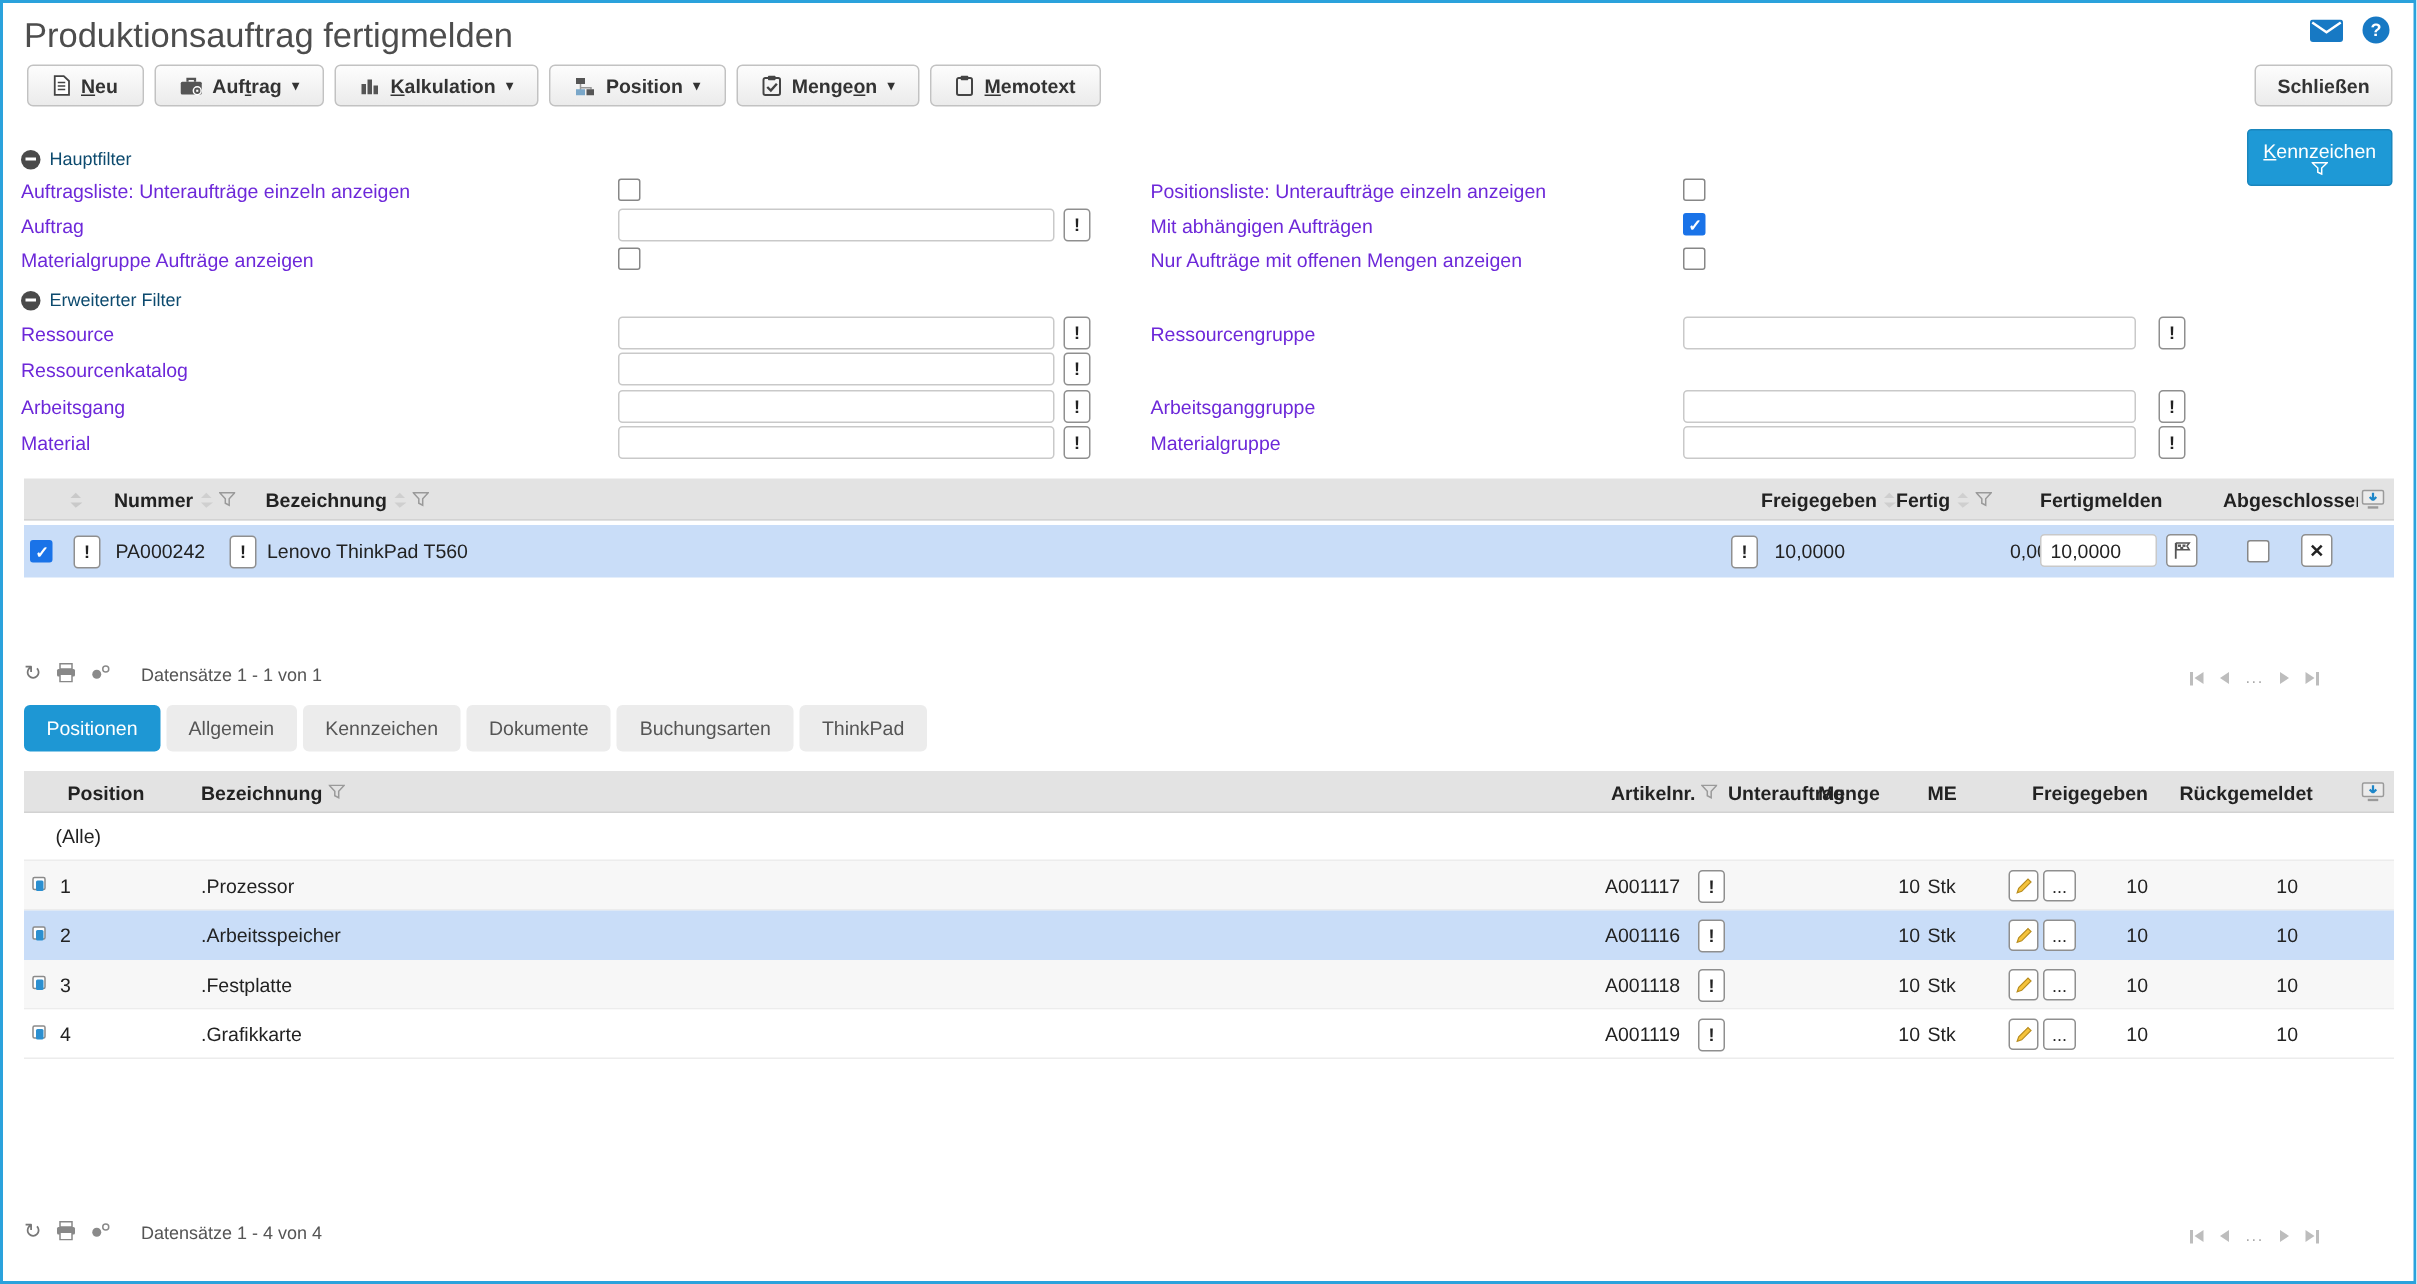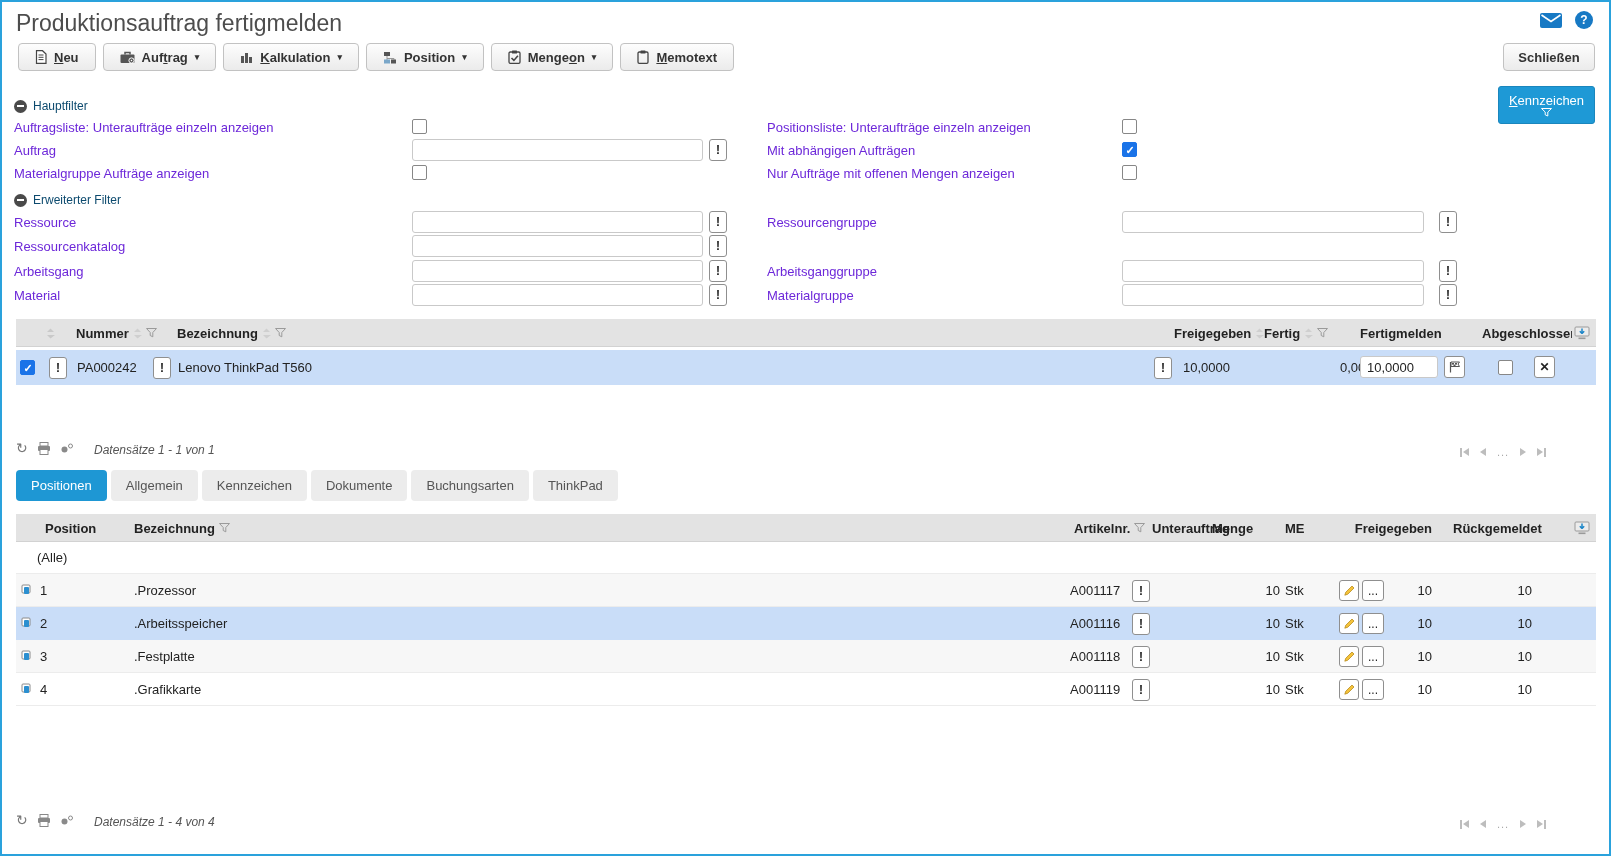--- a/index.html
+++ b/index.html
@@ -32,21 +32,21 @@
 
 .thead { position:absolute; left:14px; width:1580px; height:28px; background:#e3e3e3; border-bottom:1px solid #d2d2d2; }
 .th { position:absolute; top:0; height:28px; display:flex; align-items:center; gap:4px; font-size:13px; font-weight:bold; color:#222; white-space:nowrap; overflow:hidden; }
 .trow { position:absolute; left:14px; width:1580px; }
 .row-sel { background:#c9ddf8; }
 .row-alt { background:#f7f7f7; border-bottom:1px solid #ececec; }
 .row-w  { background:#fff; border-bottom:1px solid #ececec; }
 .cell { position:absolute; top:0; height:100%; display:flex; align-items:center; font-size:13px; color:#222; white-space:nowrap; }
 .rbtn { position:absolute; background:#fff; border:1px solid #8f8f8f; border-radius:3px; font-size:12px; color:#222; text-align:center; cursor:pointer; font-family:inherit; display:flex; align-items:center; justify-content:center; }
 
-.records { position:absolute; font-style:italic; font-size:12px; color:#555; }
+.records { position:absolute; font-size:12px; color:#555; }
 .fico { position:absolute; display:flex; gap:9px; align-items:center; color:#777; }
 .refresh-g { font-size:14px; color:#777; cursor:pointer; }
 
 .tabs { position:absolute; left:14px; top:468px; display:flex; gap:4px; }
 .tab { height:31px; line-height:31px; padding:0 15px; background:#ececec; color:#555; border-radius:4px; font-size:13px; cursor:pointer; }
 .tab.active { background:#1e97d4; color:#fff; }
 
 .pager { position:absolute; display:flex; gap:11px; align-items:center; }
 .pgi { display:inline-flex; align-items:center; gap:1px; cursor:pointer; }
 .tri-l { width:0; height:0; border-top:4.5px solid transparent; border-bottom:4.5px solid transparent; border-right:6px solid #bdbdbd; display:inline-block; }

